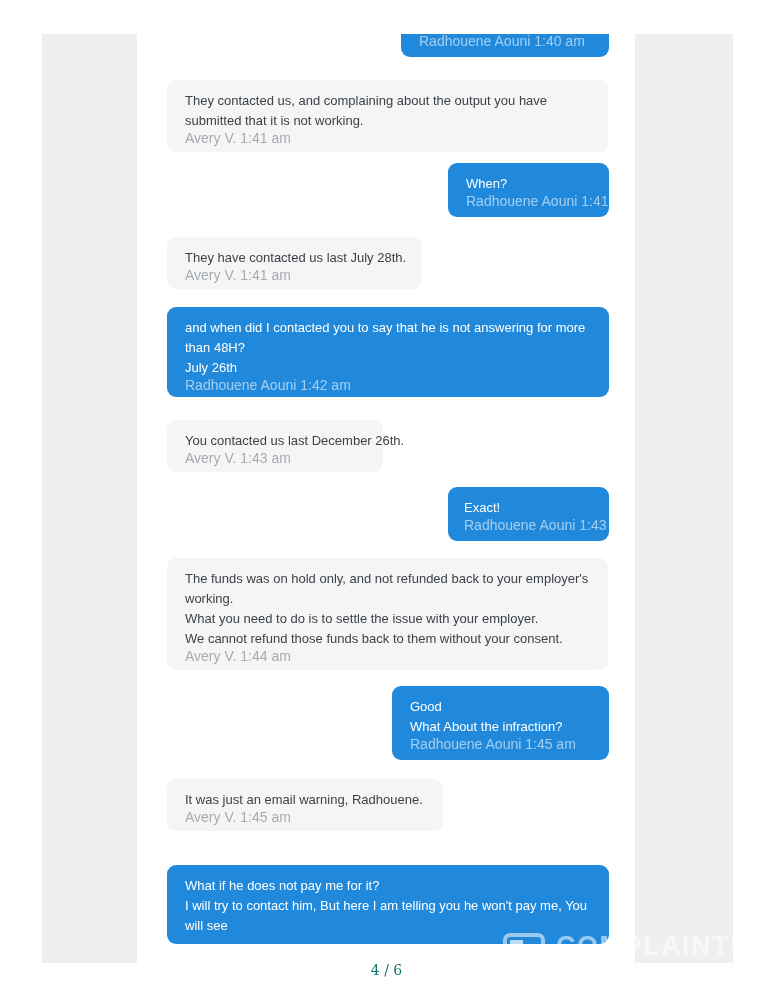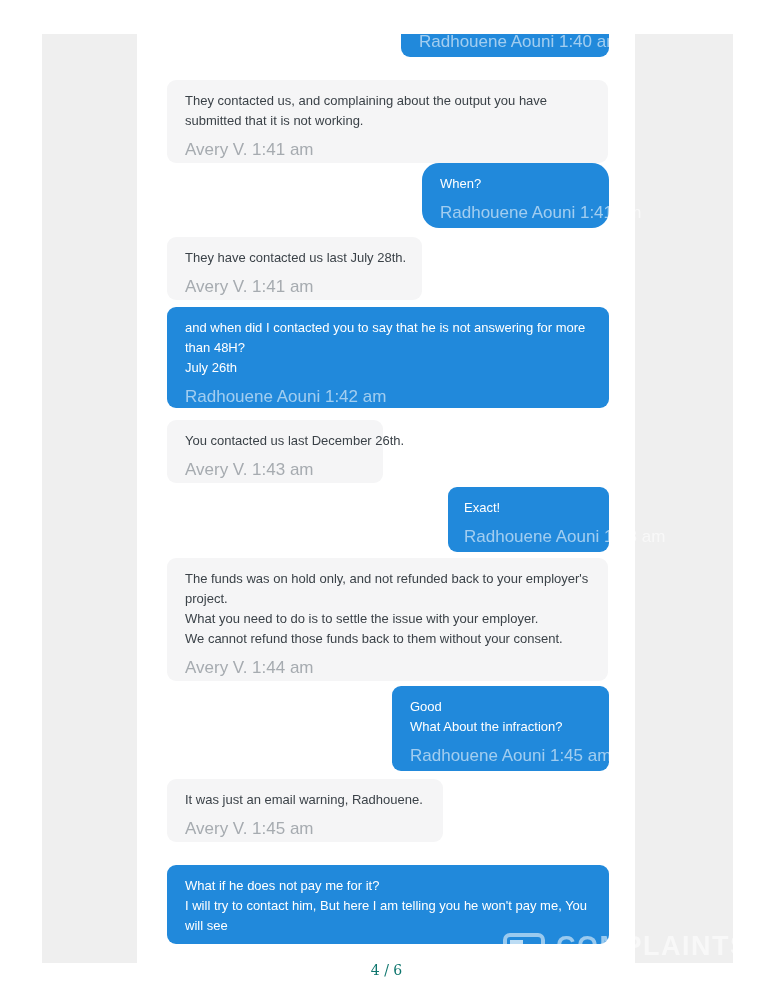--- a/index.html
+++ b/index.html
@@ -11,29 +11,29 @@
               background:#ffffff;overflow:hidden;}
   .strip{position:absolute;top:0;bottom:0;background:#efefef;}
   .strip.left{left:0;width:95px;}
   .strip.right{left:593px;width:98px;}
 
   .bubble{position:absolute;border-radius:9px;padding:11px 18px 6px 18px;
           font-size:13px;line-height:20px;box-sizing:border-box;}
   .bubble .line{white-space:nowrap;}
   .bubble.gray{background:#f5f5f6;color:#3b4248;}
   .bubble.blue{background:#2189db;color:#ffffff;}
-  .meta{font-size:17px;line-height:15px;margin-top:11px;white-space:nowrap;}
+  .meta{font-size:14px;line-height:15px;margin-top:0;white-space:nowrap;}
   .bubble.gray .meta{color:#a6abb0;}
   .bubble.blue .meta{color:rgba(255,255,255,0.58);}
 
   
   .m0{right:124px;top:-30px;width:208px;height:53px;display:flex;
       flex-direction:column;justify-content:flex-end;padding-bottom:8px;}
   .m1{left:125px;top:46px;width:441px;}
-  .m2{right:124px;top:129px;width:187px;padding-bottom:8px;border-radius:17px;}
+  .m2{right:124px;top:129px;width:161px;padding-bottom:8px;}
   .m3{left:125px;top:203px;width:255px;}
   .m4{left:125px;top:273px;width:442px;padding-bottom:4px;}
   .m5{left:125px;top:386px;width:216px;}
   .m6{right:124px;top:453px;width:161px;padding-bottom:8px;padding-left:16px;}
   .m7{left:125px;top:524px;width:441px;}
   .m8{right:124px;top:652px;width:217px;padding-bottom:8px;}
   .m9{left:125px;top:745px;width:276px;}
   .m10{left:125px;top:831px;width:442px;padding-bottom:8px;}
 
   
@@ -92,21 +92,21 @@
     <div class="meta"><span>Avery V.</span> <span>1:43 am</span></div>
   </div>
 
   <div class="bubble blue m6">
     <div class="line">Exact!</div>
     <div class="meta"><span>Radhouene Aouni</span> <span>1:43 am</span></div>
   </div>
 
   <div class="bubble gray m7">
     <div class="line">The funds was on hold only, and not refunded back to your employer's</div>
-    <div class="line">project.</div>
+    <div class="line">working.</div>
     <div class="line">What you need to do is to settle the issue with your employer.</div>
     <div class="line">We cannot refund those funds back to them without your consent.</div>
     <div class="meta"><span>Avery V.</span> <span>1:44 am</span></div>
   </div>
 
   <div class="bubble blue m8">
     <div class="line">Good</div>
     <div class="line">What About the infraction?</div>
     <div class="meta"><span>Radhouene Aouni</span> <span>1:45 am</span></div>
   </div>

